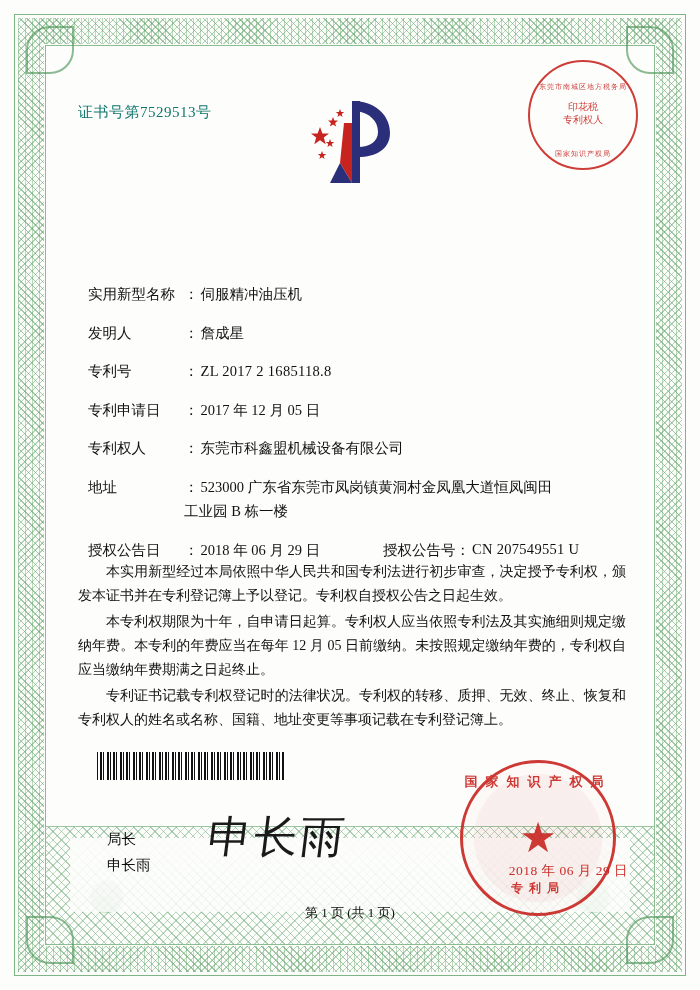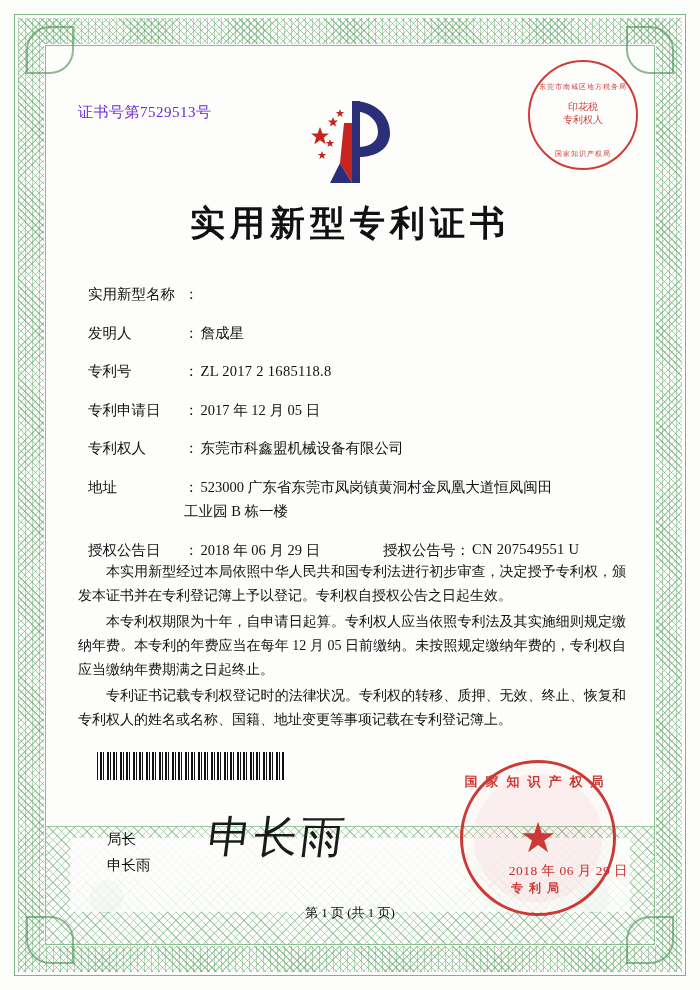--- a/index.html
+++ b/index.html
@@ -85,21 +85,21 @@
     width:560px; height:74px;
     background:linear-gradient(to bottom, rgba(253,253,251,.96), rgba(253,253,251,.80));
   }
 
   
   .cert-no {
     position: absolute;
     left: 78px; top: 103px;
     font-size: 15px;
     letter-spacing: .5px;
-    color: #6d28d9;
+    color: #0f766e;
   }
   .logo {
     position: absolute;
     left: 300px; top: 95px;
     width: 96px; height: 92px;
   }
   .title {
     position: absolute;
     left: 0; right: 0; top: 200px;
     text-align: center;
@@ -298,27 +298,27 @@
 
   <div class="seal-top">
     <div class="arc-top">东莞市南城区地方税务局</div>
     <div class="mid">
       <div>印花税</div>
       <div>专利权人</div>
     </div>
     <div class="arc-bottom">国家知识产权局</div>
   </div>
 
-  <div class="title">实用新型专利证书</div>
 
   <div class="fields">
 
     <div class="row">
       <span class="lbl">实用新型名称</span>
       <span class="colon">：</span>
+      <span class="val">伺服精冲油压机</span>
     </div>
 
     <div class="row">
       <span class="lbl sp">
         <span>发明人</span>
       </span>
       <span class="colon">：</span>
       <span class="val">詹成星</span>
     </div>
 

